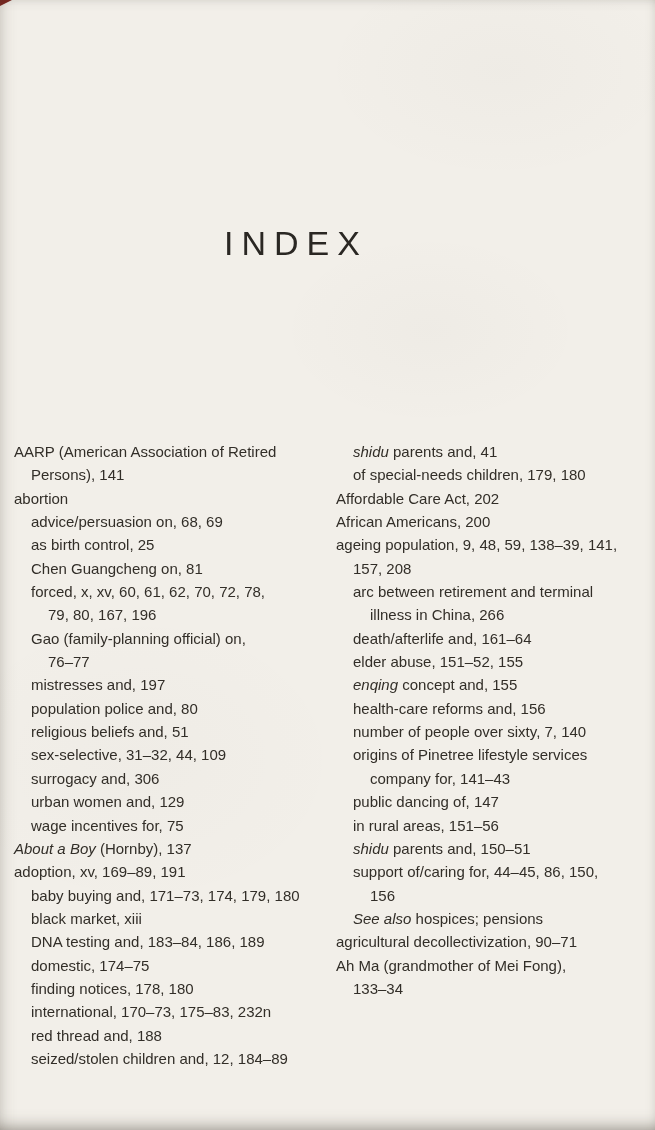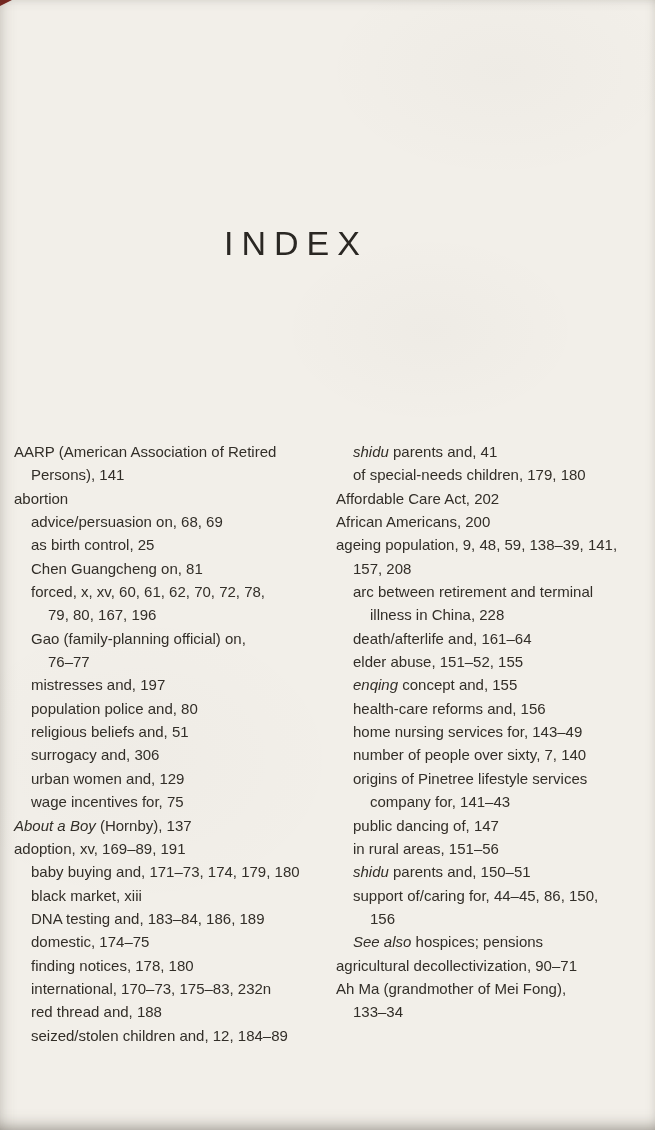--- a/index.html
+++ b/index.html
@@ -86,20 +86,21 @@
         <div class="line ind-1"><span>advice/persuasion on, 68, 69</span></div>
         <div class="line ind-1"><span>as birth control, 25</span></div>
         <div class="line ind-1"><span>Chen Guangcheng on, 81</span></div>
         <div class="line ind-1"><span>forced, x, xv, 60, 61, 62, 70, 72, 78,</span></div>
         <div class="line ind-2"><span>79, 80, 167, 196</span></div>
         <div class="line ind-1"><span>Gao (family-planning official) on,</span></div>
         <div class="line ind-2"><span>76–77</span></div>
         <div class="line ind-1"><span>mistresses and, 197</span></div>
         <div class="line ind-1"><span>population police and, 80</span></div>
         <div class="line ind-1"><span>religious beliefs and, 51</span></div>
+        <div class="line ind-1"><span>sex-selective, 31–32, 44, 109</span></div>
         <div class="line ind-1"><span>surrogacy and, 306</span></div>
         <div class="line ind-1"><span>urban women and, 129</span></div>
         <div class="line ind-1"><span>wage incentives for, 75</span></div>
         <div class="line ind-0"><em>About a Boy</em><span> (Hornby), 137</span></div>
         <div class="line ind-0"><span>adoption, xv, 169–89, 191</span></div>
         <div class="line ind-1"><span>baby buying and, 171–73, 174, 179, 180</span></div>
         <div class="line ind-1"><span>black market, xiii</span></div>
         <div class="line ind-1"><span>DNA testing and, 183–84, 186, 189</span></div>
         <div class="line ind-1"><span>domestic, 174–75</span></div>
         <div class="line ind-1"><span>finding notices, 178, 180</span></div>
@@ -108,26 +109,25 @@
         <div class="line ind-1"><span>seized/stolen children and, 12, 184–89</span></div>
       </div>
     <div class="col">
         <div class="line ind-1"><em>shidu</em><span> parents and, 41</span></div>
         <div class="line ind-1"><span>of special-needs children, 179, 180</span></div>
         <div class="line ind-0"><span>Affordable Care Act, 202</span></div>
         <div class="line ind-0"><span>African Americans, 200</span></div>
         <div class="line ind-0"><span>ageing population, 9, 48, 59, 138–39, 141,</span></div>
         <div class="line ind-1"><span>157, 208</span></div>
         <div class="line ind-1"><span>arc between retirement and terminal</span></div>
-        <div class="line ind-2"><span>illness in China, 228</span></div>
+        <div class="line ind-2"><span>illness in China, 266</span></div>
         <div class="line ind-1"><span>death/afterlife and, 161–64</span></div>
         <div class="line ind-1"><span>elder abuse, 151–52, 155</span></div>
         <div class="line ind-1"><em>enqing</em><span> concept and, 155</span></div>
         <div class="line ind-1"><span>health-care reforms and, 156</span></div>
-        <div class="line ind-1"><span>home nursing services for, 143–49</span></div>
         <div class="line ind-1"><span>number of people over sixty, 7, 140</span></div>
         <div class="line ind-1"><span>origins of Pinetree lifestyle services</span></div>
         <div class="line ind-2"><span>company for, 141–43</span></div>
         <div class="line ind-1"><span>public dancing of, 147</span></div>
         <div class="line ind-1"><span>in rural areas, 151–56</span></div>
         <div class="line ind-1"><em>shidu</em><span> parents and, 150–51</span></div>
         <div class="line ind-1"><span>support of/caring for, 44–45, 86, 150,</span></div>
         <div class="line ind-2"><span>156</span></div>
         <div class="line ind-1"><em>See also</em><span> hospices; pensions</span></div>
         <div class="line ind-0"><span>agricultural decollectivization, 90–71</span></div>

